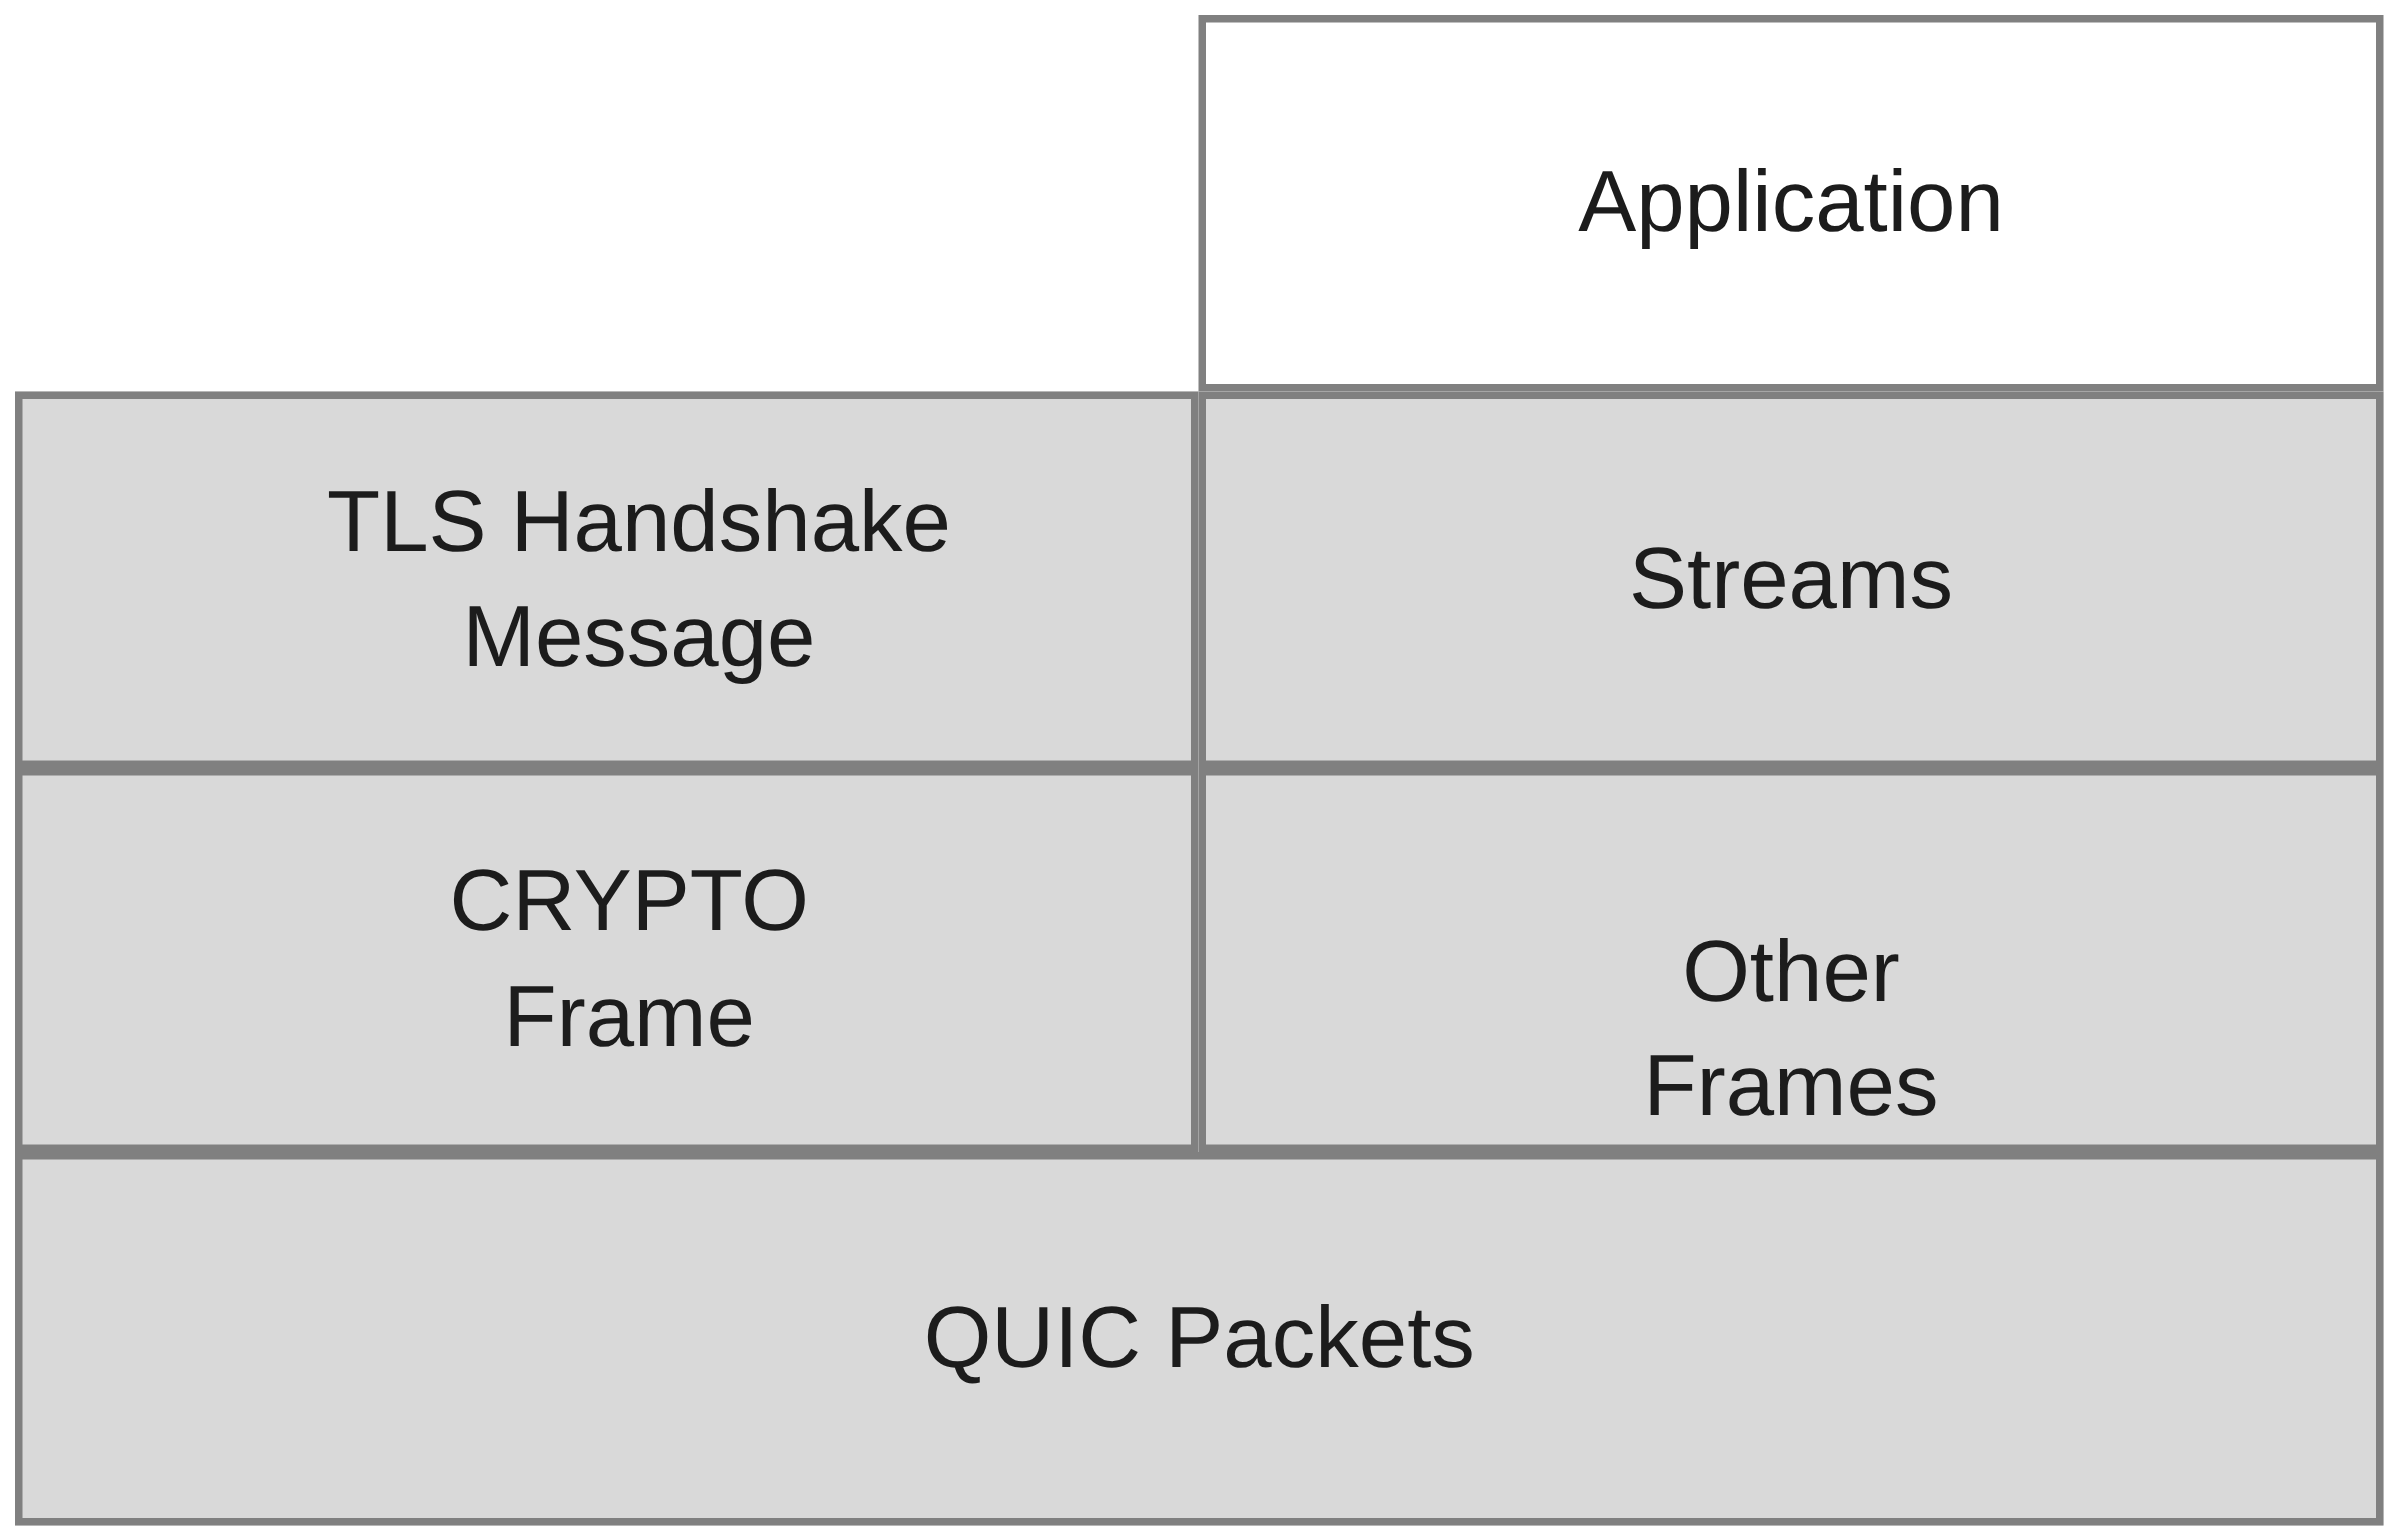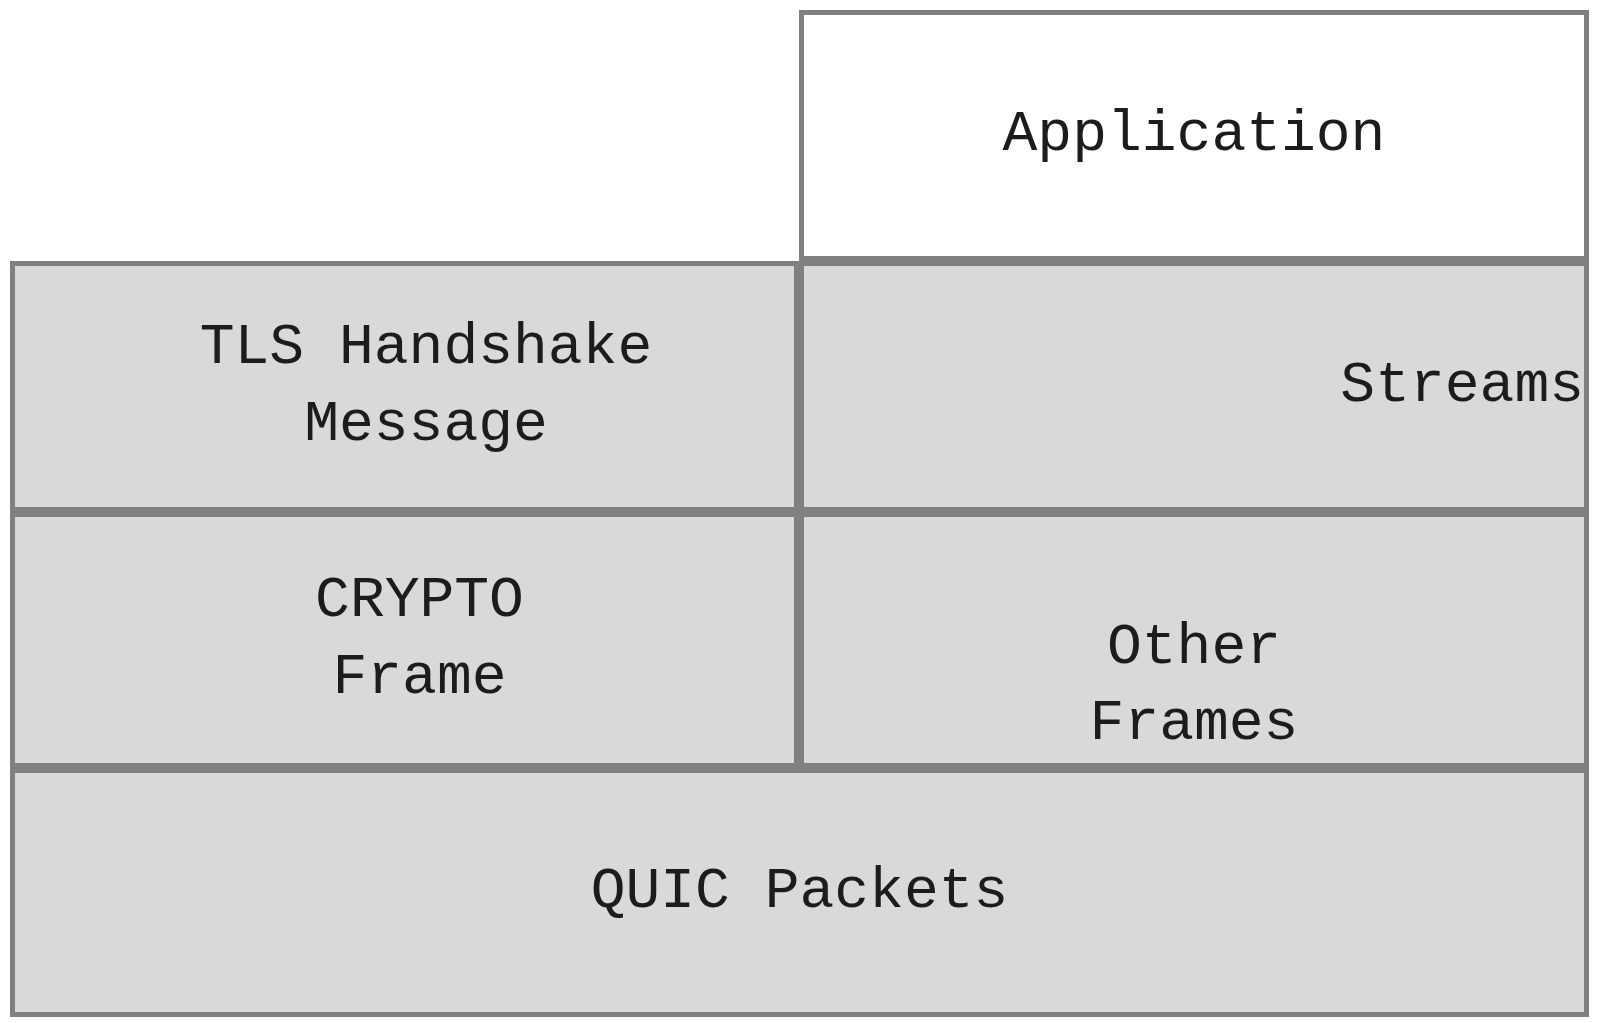--- a/index.html
+++ b/index.html
@@ -11,21 +11,21 @@
   html, body {
     margin: 0;
     padding: 0;
     background: var(--background);
   }
   .canvas {
     position: relative;
     width: 1600px;
     height: 1023px;
     background: var(--background);
-    font-family: Liberation Mono, monospace;
+    font-family: Liberation Sans, sans-serif;
     overflow: hidden;
   }
   .box {
     position: absolute;
     box-sizing: border-box;
     border: 5px solid var(--box-border);
     background: var(--box-fill);
     display: flex;
     align-items: center;
     justify-content: center;
@@ -36,21 +36,21 @@
     line-height: 1.32;
     text-align: center;
     white-space: pre-line;
   }
   .box.white-fill {
     background: var(--background);
   }
   
   .pos-application { left: 799px; top: 10px;  width: 790px;  height: 251px; }
   .pos-tls        { left: 10px;  top: 261px; width: 789px;  height: 251px; padding-left: 43px; }
-  .pos-streams    { left: 799px; top: 261px; width: 790px;  height: 251px; justify-content: flex-end; }
+  .pos-streams    { left: 799px; top: 261px; width: 790px;  height: 251px; }
   .pos-crypto     { left: 10px;  top: 512px; width: 789px;  height: 256px; padding-left: 30px; }
   .pos-other      { left: 799px; top: 512px; width: 790px;  height: 256px; align-items: flex-end; }
   .pos-quic       { left: 10px;  top: 768px; width: 1579px; height: 249px; align-items: center; }
 </style>
 </head>
 <body>
 
 <div class="canvas">
 
   <div class="box white-fill pos-application">

